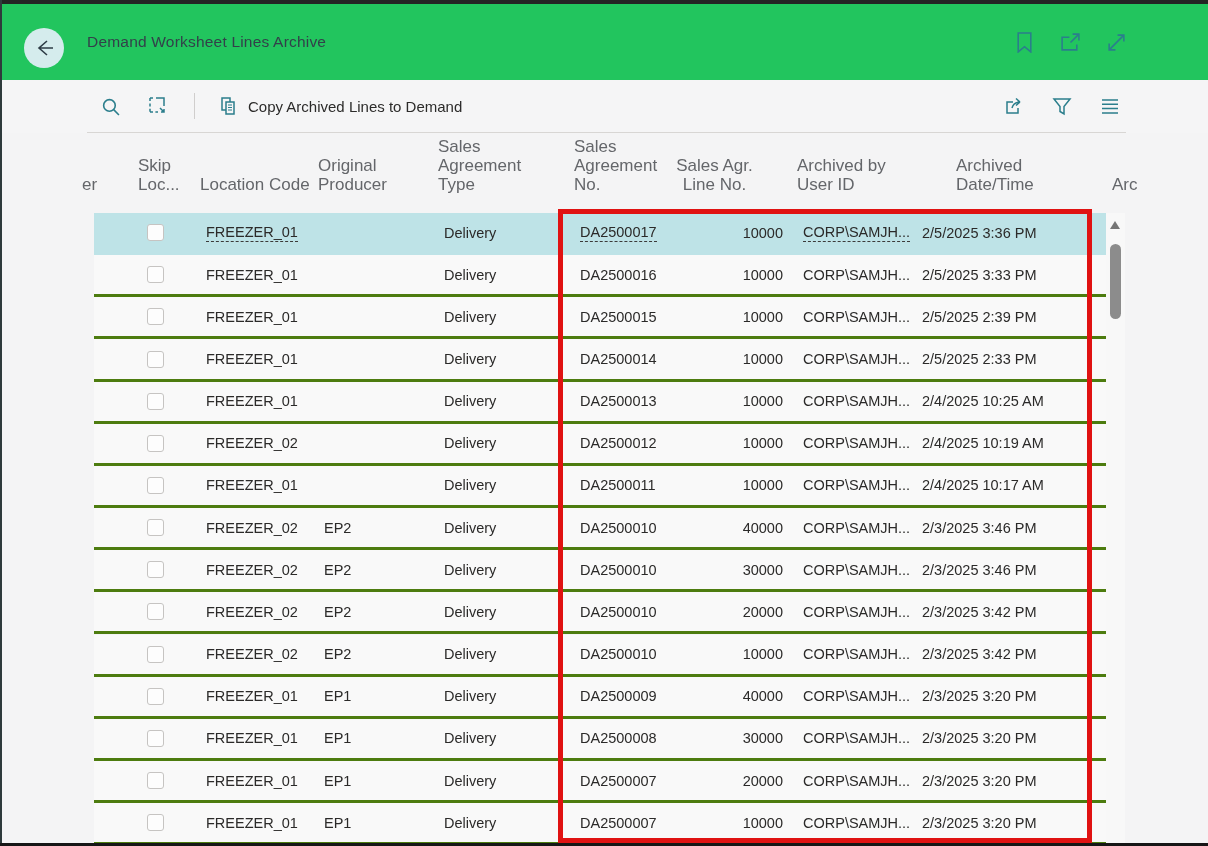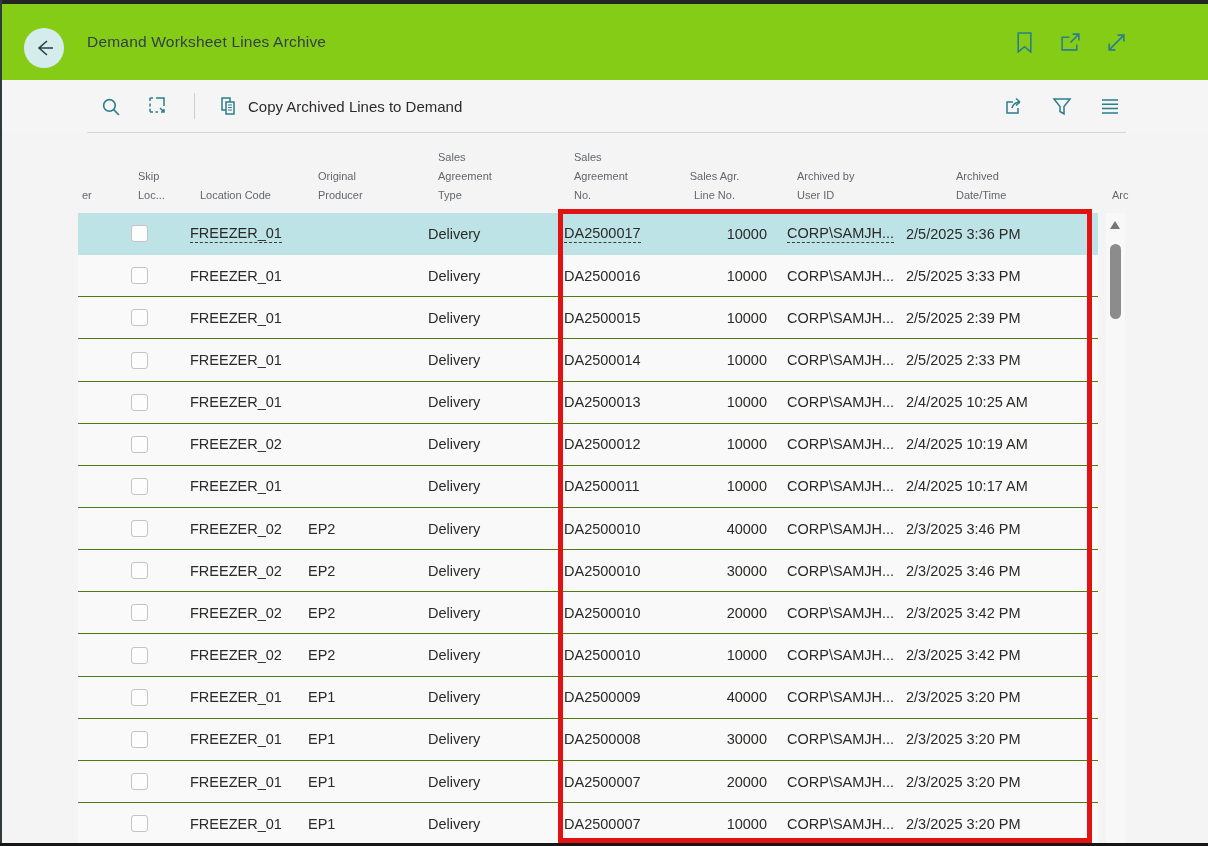--- a/index.html
+++ b/index.html
@@ -4,21 +4,21 @@
 <style>
   * { margin:0; padding:0; box-sizing:border-box; }
   html,body { width:1208px; height:846px; }
   body { font-family:"Liberation Sans","DejaVu Sans",sans-serif; background:#f4f4f5; position:relative; overflow:hidden; }
 
   .frame-top   { position:absolute; top:0; left:0; right:0; height:4px; background:#242424; z-index:60; }
   .frame-left  { position:absolute; top:0; left:0; bottom:0; width:2px; background:#2e3a3c; z-index:60; }
   .frame-bottom{ position:absolute; bottom:0; left:0; right:0; height:3px; background:#161616; z-index:60; }
 
   
-  .titlebar { position:absolute; top:4px; left:2px; right:0; height:76px; background:#84cc16; }
+  .titlebar { position:absolute; top:4px; left:2px; right:0; height:76px; background:#22c55e; }
   .back-btn { position:absolute; left:22px; top:24px; width:40px; height:40px; border-radius:50%;
               background:#d5eced; display:flex; align-items:center; justify-content:center; cursor:pointer; }
   .page-title { position:absolute; left:85px; top:0; height:76px; display:flex; align-items:center;
                 font-size:15.5px; color:#33404a; letter-spacing:.2px; }
   .tb-actions { position:absolute; right:80px; top:0; height:76px; display:flex; align-items:center; gap:22px; }
   .icon-btn { width:24px; height:24px; display:flex; align-items:center; justify-content:center; cursor:pointer; }
   .icon-btn svg { stroke:#2b7e8c; fill:none; stroke-width:1.5; }
 
   
   .toolbar { position:absolute; top:80px; left:2px; right:0; height:53px; background:#f5f5f6; }
@@ -26,35 +26,35 @@
   .tool-left { position:absolute; left:96px; top:0; height:52px; display:flex; align-items:center; gap:24px; }
   .tool-sep { width:1px; height:26px; background:#d0cecd; }
   .action-btn { display:flex; align-items:center; gap:10px; cursor:pointer; }
   .action-btn .label { font-size:15px; color:#2c2b2a; }
   .tool-right { position:absolute; right:86px; top:0; height:52px; display:flex; align-items:center; gap:24px; }
   .toolbar svg { stroke:#2b7e8c; fill:none; stroke-width:1.5; }
 
   
   .grid { position:absolute; top:133px; left:2px; right:0; height:710px; overflow:hidden; }
   .thead { position:absolute; top:0; left:0; right:0; height:80px; }
-  .th { position:absolute; bottom:8px; font-size:11px; line-height:19px; color:#64666a; white-space:pre-line; }
+  .th { position:absolute; bottom:19px; font-size:17px; line-height:19px; color:#64666a; white-space:pre-line; }
   .th-frag { left:80px;text-align:center; }
   .th-skip { left:136px; }
   .th-loc  { left:198px; }
   .th-prod { left:316px; }
   .th-type { left:436px; }
   .th-agr  { left:572px; }
   .th-line { left:650px; width:125px; text-align:center; }
   .th-user { left:795px; }
   .th-dt   { left:914px;margin-left:40px; }
   .th-arc  { left:1110px;margin-top:17px; }
 
   .rows { position:absolute; top:80px; left:0; right:0; bottom:0; }
-  .row { position:absolute; left:76px; width:1020px; height:42.15px; background:#f9f9f9;
-         border-bottom:1px solid #4d7c0f; }
+  .row { position:absolute; left:92px; width:1020px; height:42.15px; background:#f9f9f9;
+         border-bottom:3px solid #4d7c0f; }
   .row.selected { background:#bee3e7; border-bottom-color:#bee3e7; }
   .cell { position:absolute; top:0; height:100%; display:flex; align-items:center;
           font-size:14.5px; color:#2b2a29; white-space:nowrap; }
   .c-check { left:53px; }
   .c-loc  { left:112px; }
   .c-prod { left:230px;text-align:right; }
   .c-type { left:350px; }
   .c-agr  { left:486px; }
   .c-line { left:564px; width:125px; justify-content:flex-end; }
   .c-user { left:709px; }

